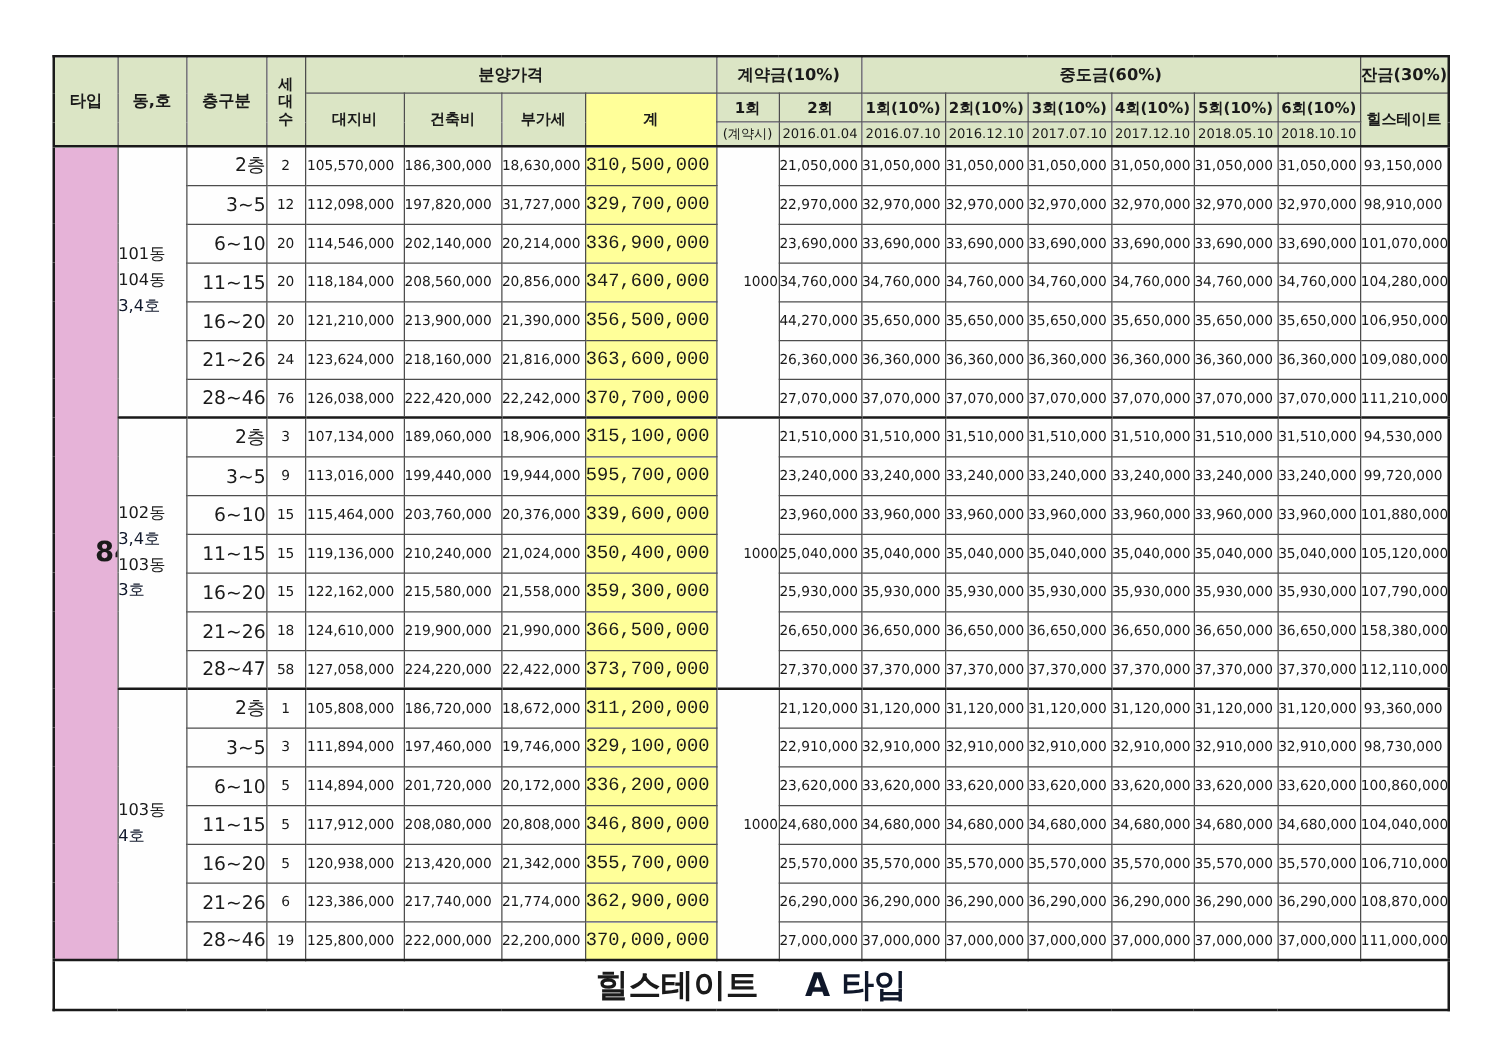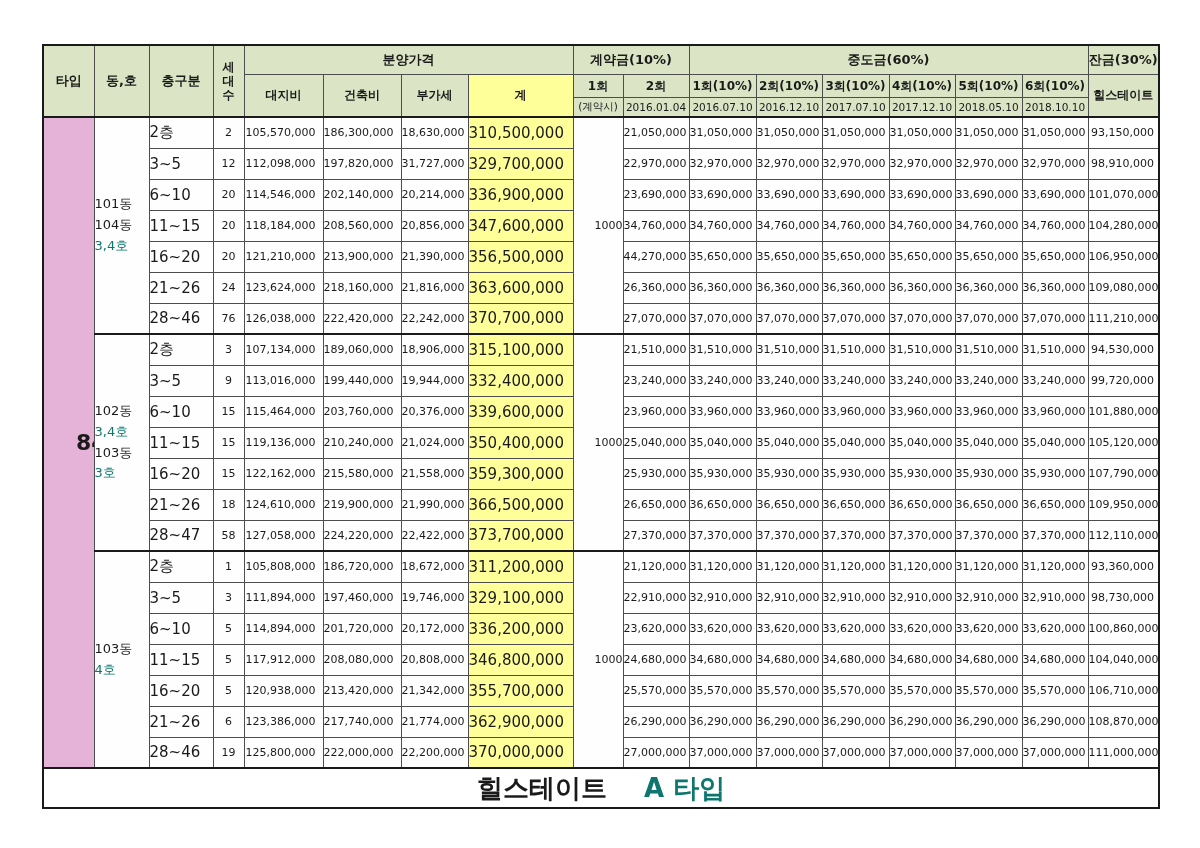--- a/index.html
+++ b/index.html
@@ -15,24 +15,24 @@
   thead{border-bottom:2px solid #1a1a1a;}
   th.total-h{background:#ffff99;font-size:14px;}
   th.units-h div{line-height:1.18;font-size:12px;}
   th.sub-paren{font-size:10px;}
   tbody tr{height:31px;}
   tbody td{font-size:11px;background:#fefefe;}
   td.num{text-align:right;padding-right:7px;letter-spacing:0px;}
   td.type-cell{background:#e6b3d8;text-align:center;font-size:22px;font-weight:600;padding-left:32px;}
   td.dongho-cell{text-align:left;font-size:13px;background:#fefefe;}
   .dong-line{line-height:1.6;}
-  .red{color:#0f766e;}
-  td.floor-cell{text-align:left;font-size:15px;}
+  .red{color:#0f172a;}
+  td.floor-cell{text-align:right;font-size:15px;}
   td.units-cell{text-align:center;font-size:11px;}
-  td.total-cell{background:#ffff99;text-align:right;padding-right:9px;font-size:15px;}
+  td.total-cell{background:#ffff99;text-align:right;padding-right:9px;font-size:15px;font-family:Liberation Mono, monospace;}
   td.p1-cell{text-align:right;font-size:11px;}
   td.balance{padding-right:4px;margin-left:16px;}
   tr.group-start td{border-top:2px solid #1a1a1a;}
   tfoot td{height:38px;border-top:2px solid #1a1a1a;text-align:center;font-size:26px;
         font-weight:bold;background:#fff;}
   tfoot .brand{margin-right:28px;}
 </style>
 </head>
 <body>
 
@@ -240,21 +240,21 @@
           <td class="num">31,510,000</td>
           <td class="num">31,510,000</td>
           <td class="num balance">94,530,000</td>
         </tr>
         <tr>
           <td class="floor-cell">3~5</td>
           <td class="units-cell">9</td>
           <td class="num">113,016,000</td>
           <td class="num">199,440,000</td>
           <td class="num">19,944,000</td>
-          <td class="total-cell">332,400,000</td>
+          <td class="total-cell">595,700,000</td>
           <td class="num">23,240,000</td>
           <td class="num">33,240,000</td>
           <td class="num">33,240,000</td>
           <td class="num">33,240,000</td>
           <td class="num">33,240,000</td>
           <td class="num">33,240,000</td>
           <td class="num">33,240,000</td>
           <td class="num balance">99,720,000</td>
         </tr>
         <tr>
@@ -312,21 +312,21 @@
           <td class="num">219,900,000</td>
           <td class="num">21,990,000</td>
           <td class="total-cell">366,500,000</td>
           <td class="num">26,650,000</td>
           <td class="num">36,650,000</td>
           <td class="num">36,650,000</td>
           <td class="num">36,650,000</td>
           <td class="num">36,650,000</td>
           <td class="num">36,650,000</td>
           <td class="num">36,650,000</td>
-          <td class="num balance">109,950,000</td>
+          <td class="num balance">158,380,000</td>
         </tr>
         <tr>
           <td class="floor-cell">28~47</td>
           <td class="units-cell">58</td>
           <td class="num">127,058,000</td>
           <td class="num">224,220,000</td>
           <td class="num">22,422,000</td>
           <td class="total-cell">373,700,000</td>
           <td class="num">27,370,000</td>
           <td class="num">37,370,000</td>

